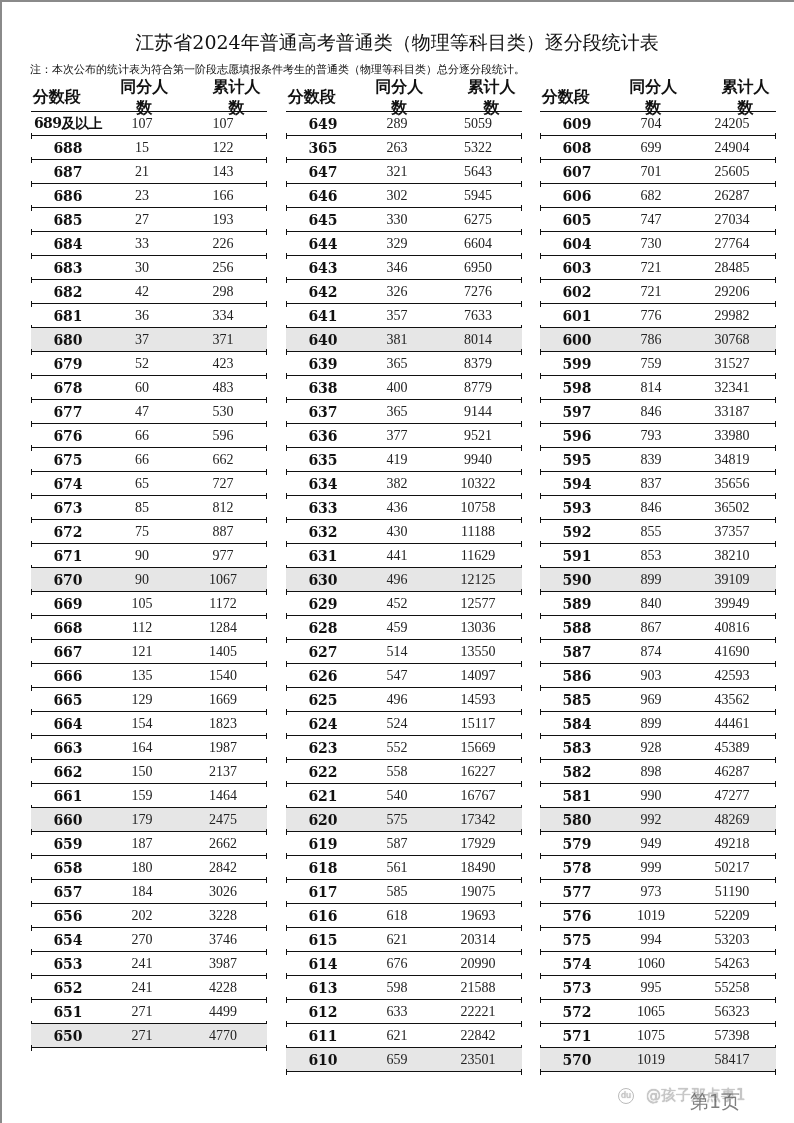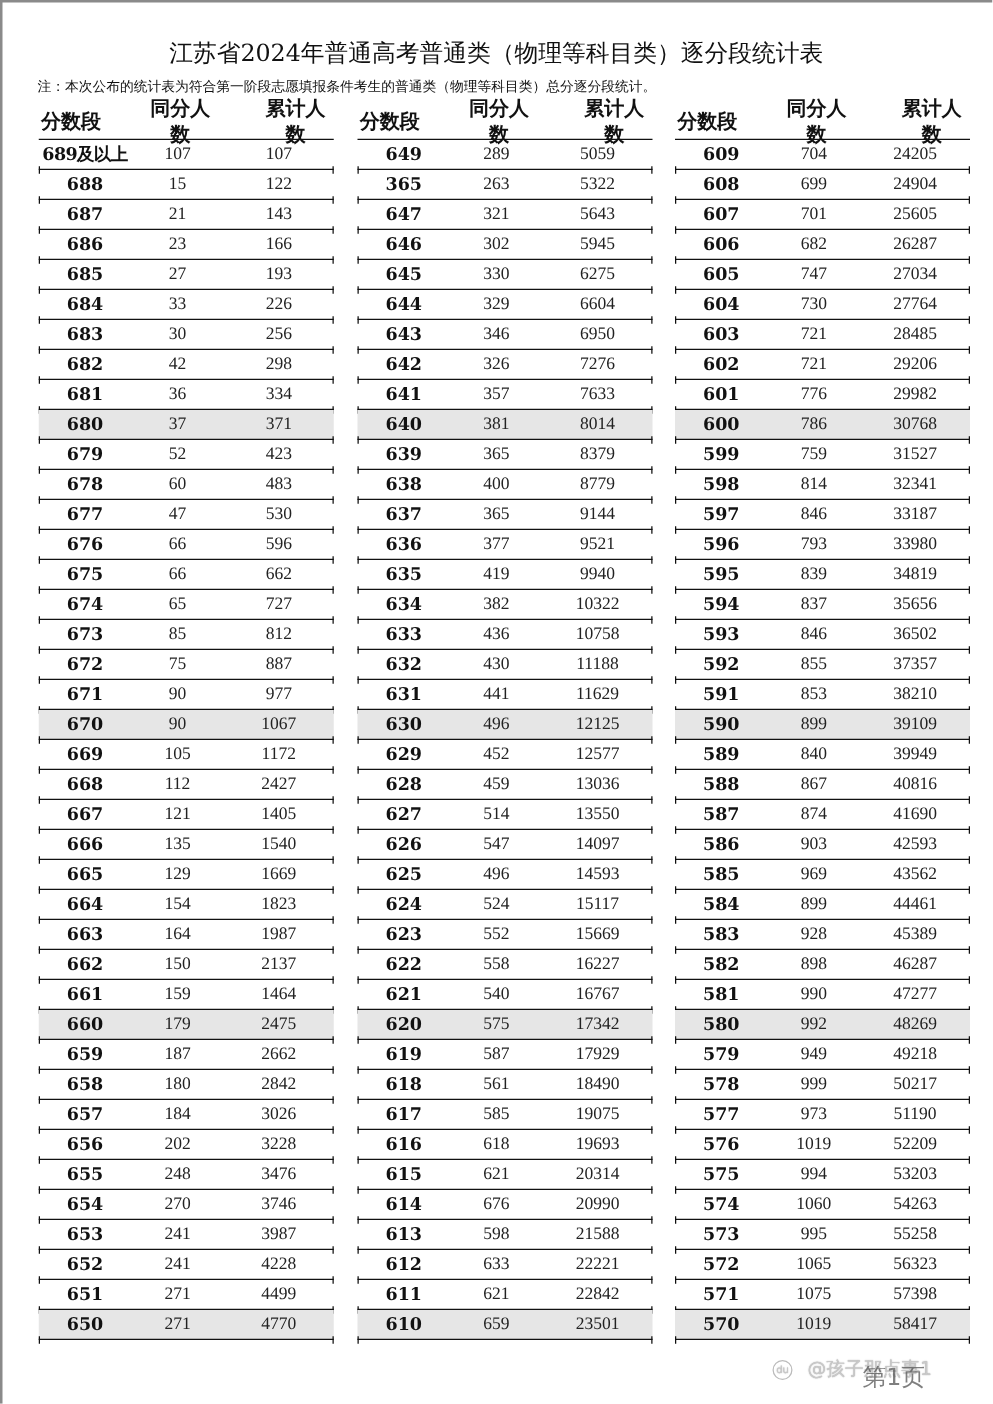--- a/index.html
+++ b/index.html
@@ -181,21 +181,21 @@
         <span class="c3 num">1067</span>
       </div>
       <div class="row">
         <span class="c1 score">669</span>
         <span class="c2 num">105</span>
         <span class="c3 num">1172</span>
       </div>
       <div class="row">
         <span class="c1 score">668</span>
         <span class="c2 num">112</span>
-        <span class="c3 num">2427</span>
+        <span class="c3 num">1284</span>
       </div>
       <div class="row">
         <span class="c1 score">667</span>
         <span class="c2 num">121</span>
         <span class="c3 num">1405</span>
       </div>
       <div class="row">
         <span class="c1 score">666</span>
         <span class="c2 num">135</span>
         <span class="c3 num">1540</span>
@@ -242,25 +242,20 @@
       </div>
       <div class="row">
         <span class="c1 score">657</span>
         <span class="c2 num">184</span>
         <span class="c3 num">3026</span>
       </div>
       <div class="row">
         <span class="c1 score">656</span>
         <span class="c2 num">202</span>
         <span class="c3 num">3228</span>
-      </div>
-      <div class="row">
-        <span class="c1 score">655</span>
-        <span class="c2 num">248</span>
-        <span class="c3 num">3476</span>
       </div>
       <div class="row">
         <span class="c1 score">654</span>
         <span class="c2 num">270</span>
         <span class="c3 num">3746</span>
       </div>
       <div class="row">
         <span class="c1 score">653</span>
         <span class="c2 num">241</span>
         <span class="c3 num">3987</span>

